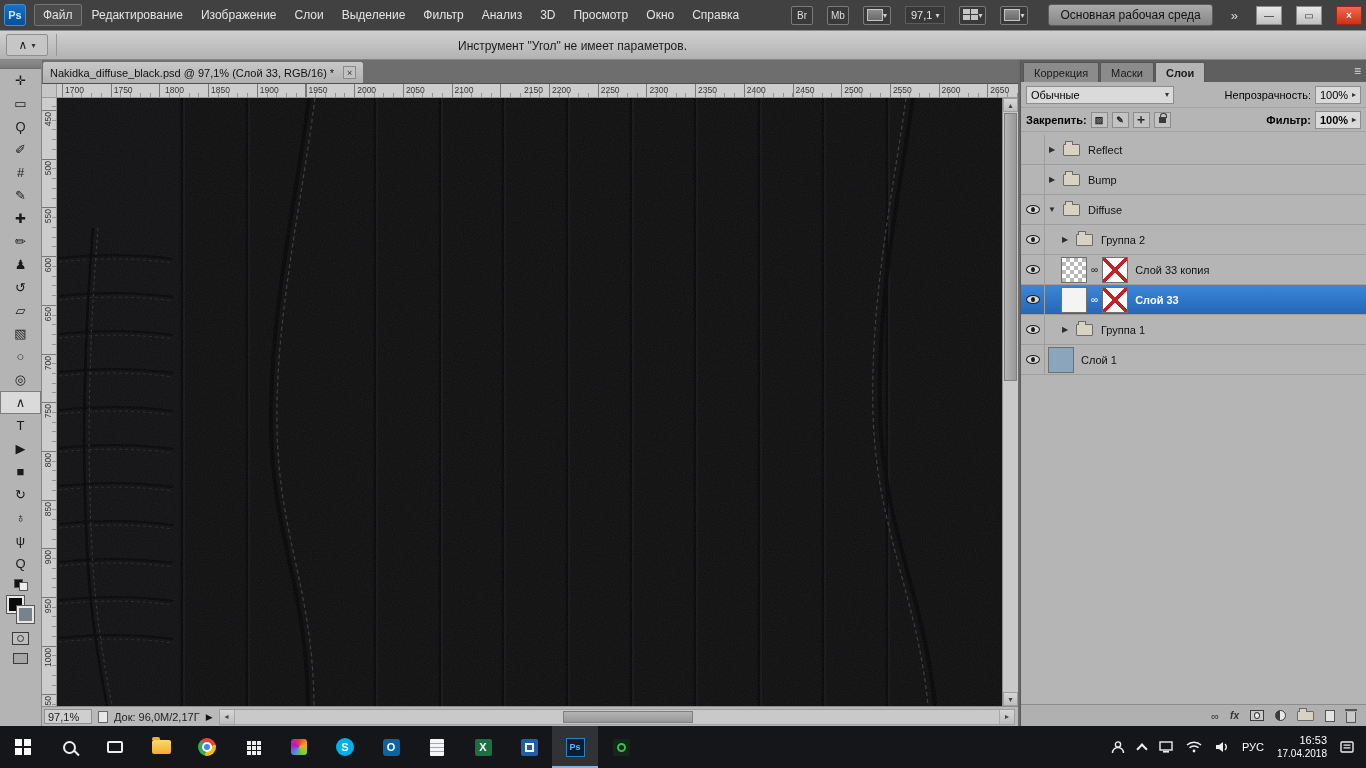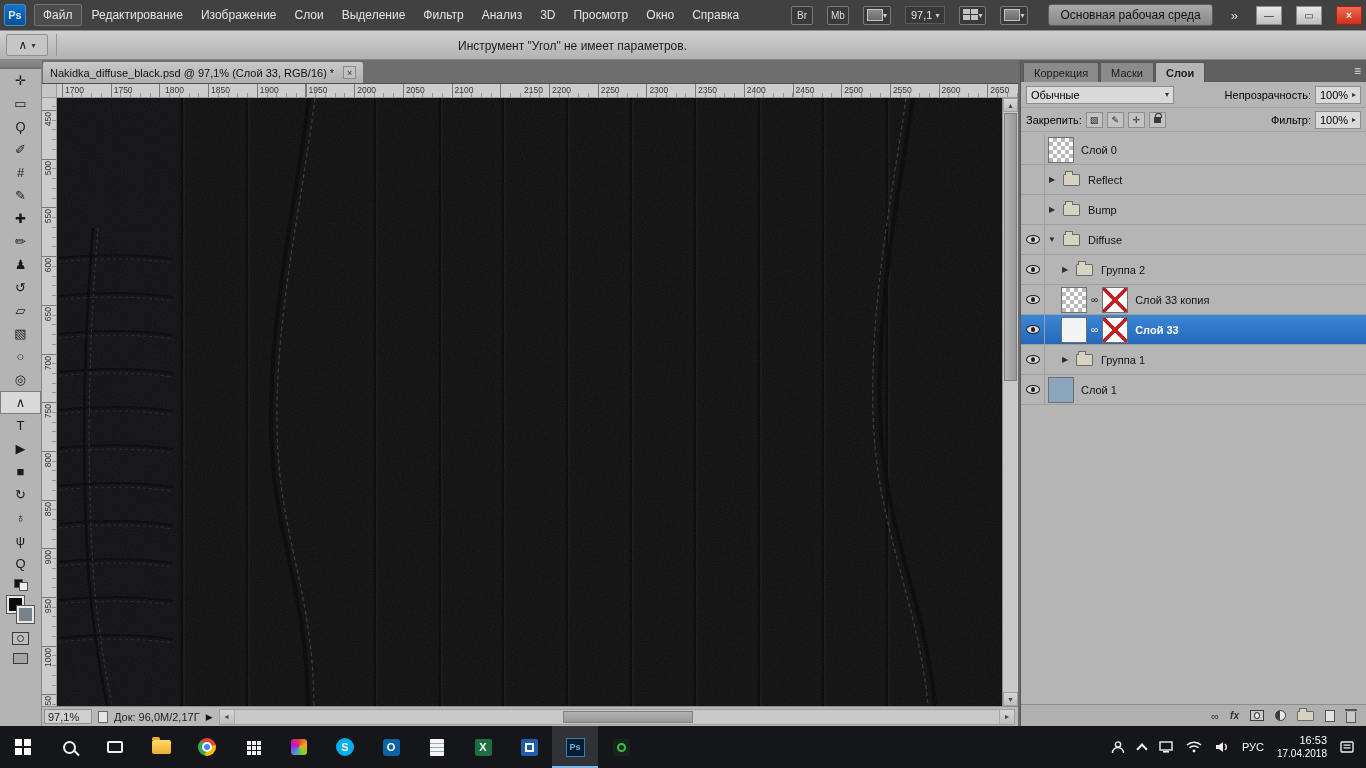--- a/index.html
+++ b/index.html
@@ -123,21 +123,21 @@
   .ptab.active { background:#b5b5b5; font-weight:bold; }
   .panel-menu { position:absolute; right:5px; top:4px; color:#ddd; font-size:12px; }
 
   .blend-row { height:26px; display:flex; align-items:center; padding:0 5px; gap:4px; font-size:11px;
                border-bottom:1px solid #a2a2a2; flex:0 0 26px; }
   .blend-select { width:148px; height:18px; background:#dadada; border:1px solid #8d8d8d; display:flex;
                   align-items:center; justify-content:space-between; padding:0 4px; }
   .pct-field { width:46px; height:18px; background:#dadada; border:1px solid #8d8d8d; display:flex;
                align-items:center; justify-content:space-between; padding:0 4px; }
   .lock-row { height:24px; display:flex; align-items:center; padding:0 5px; gap:4px; font-size:11px;
-              border-bottom:1px solid #a2a2a2; flex:0 0 24px; }
+              border-bottom:1px solid #a2a2a2; flex:0 0 24px;font-weight:bold; }
   .lock-btn { width:17px; height:16px; border:1px solid #8d8d8d; background:#c3c3c3; font-size:9px;
               display:flex; align-items:center; justify-content:center; color:#222; }
   .padlock { width:7px; height:6px; background:#3a3a3a; position:relative; }
   .padlock::before { content:""; position:absolute; top:-4px; left:1px; width:5px; height:4px;
                      border:1px solid #3a3a3a; border-bottom:none; border-radius:3px 3px 0 0; }
   .spacer { flex:1; }
 
   .layers-list { flex:1 1 auto; overflow:hidden; background:#b5b5b5; padding-top:3px; }
   .lrow { height:30px; display:flex; align-items:center; border-bottom:1px solid #9e9e9e; }
   .lrow.sel { background:linear-gradient(#3c86d8,#2468b8); }
@@ -527,25 +527,20 @@
         <span class="spacer"></span>
         <span>Фильтр:</span>
         <div class="pct-field">
           <span>100%</span>
           <span class="caret" style="color:#333">▸</span>
         </div>
       </div>
 
       <div class="layers-list">
 
-        <div class="lrow">
-          <div class="eyecell"></div>
-          <div class="lthumb checker"></div>
-          <span class="lname">Слой 0</span>
-        </div>
 
         <div class="lrow">
           <div class="eyecell"></div>
           <span class="tri">▶</span>
           <div class="folder-ico"></div>
           <span class="lname">Reflect</span>
         </div>
 
         <div class="lrow">
           <div class="eyecell"></div>

